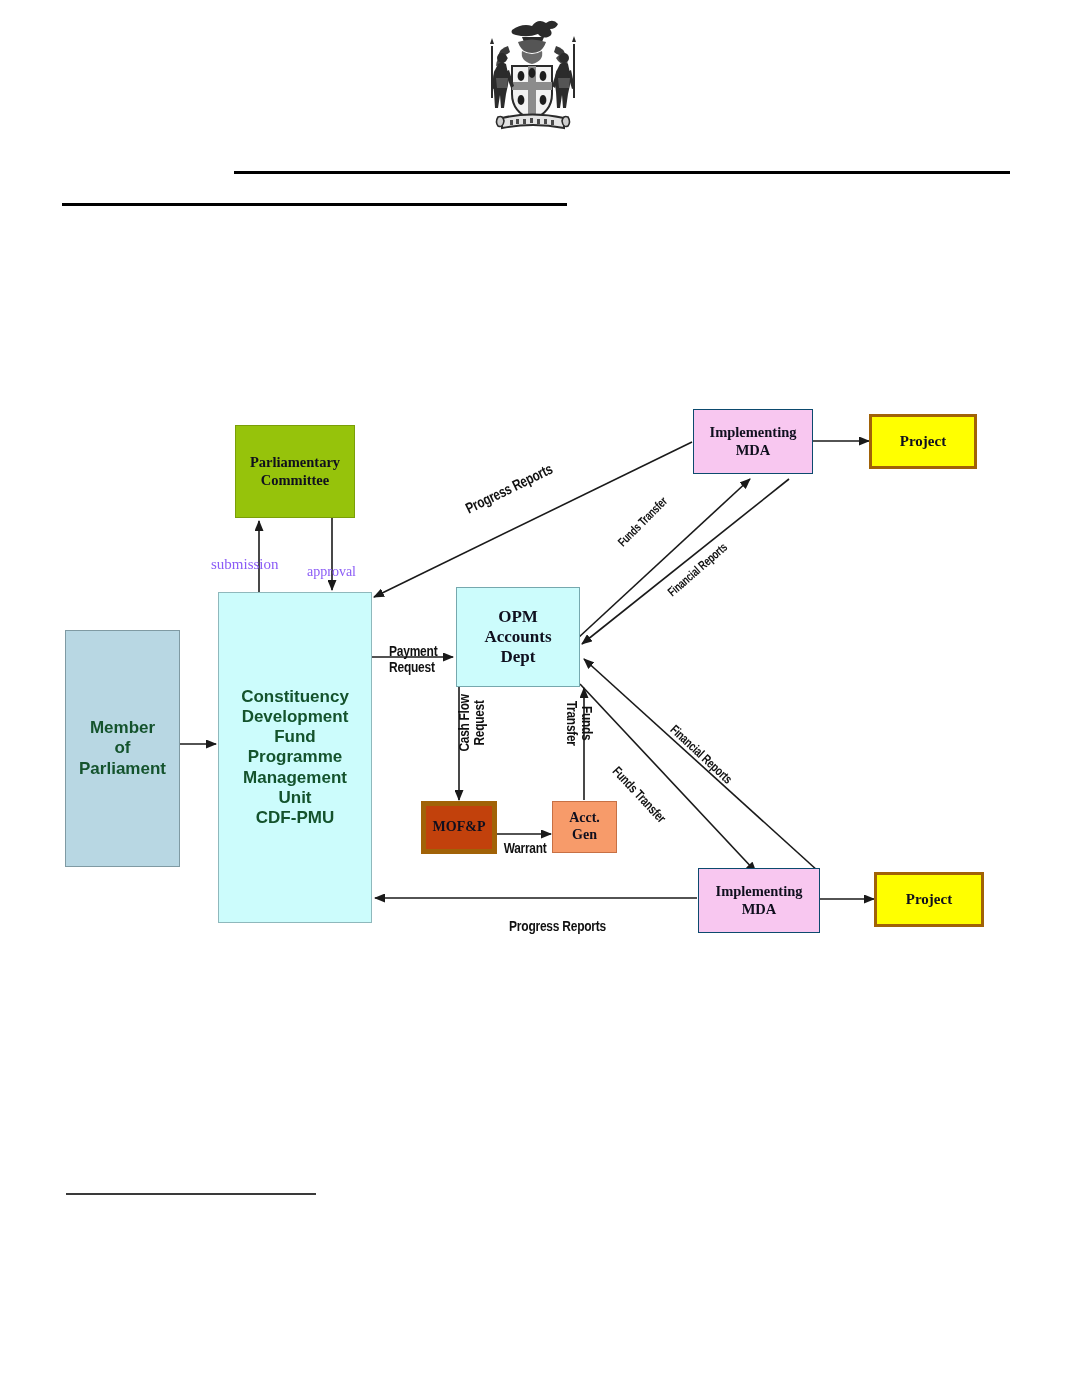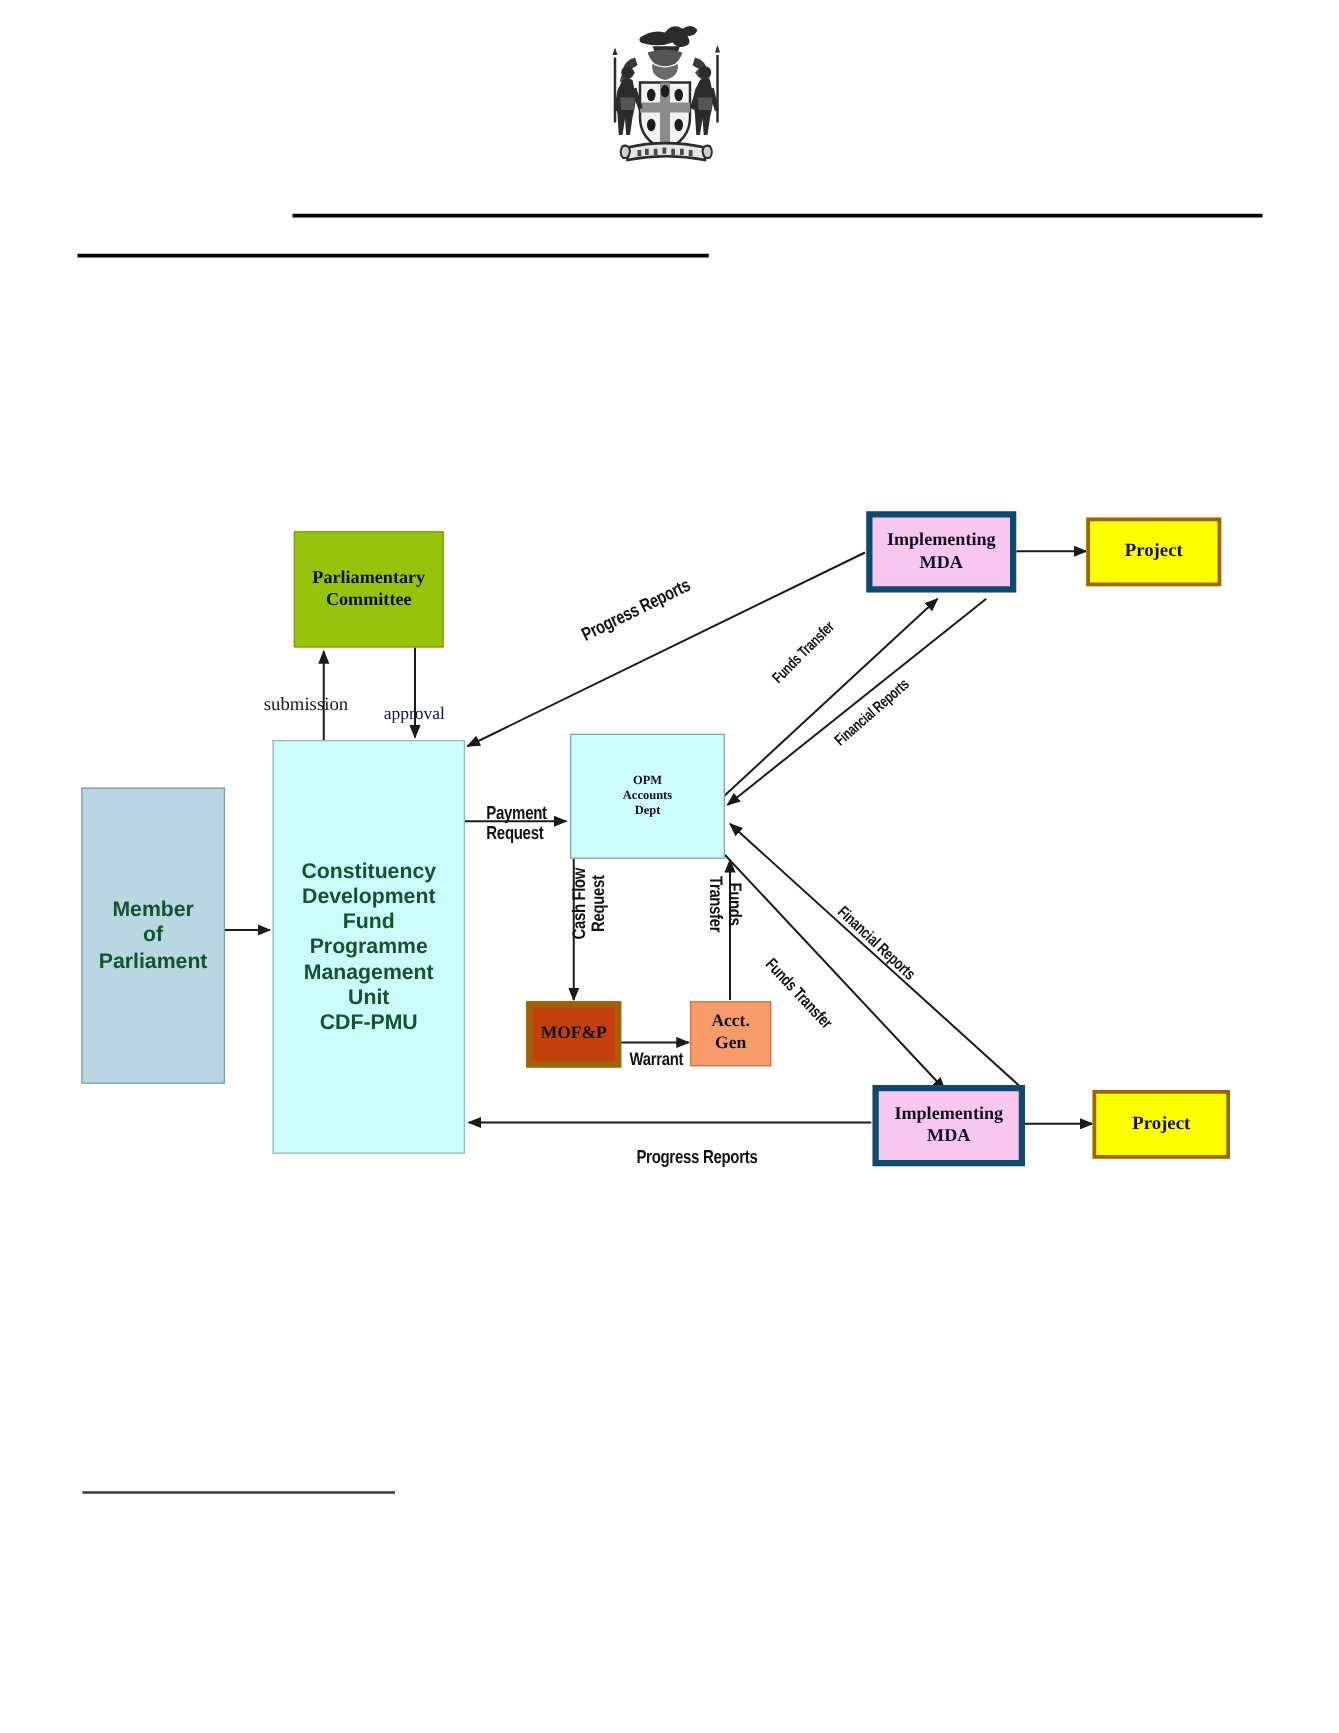--- a/index.html
+++ b/index.html
@@ -21,32 +21,32 @@
         justify-content:center;text-align:center;line-height:1.18;}
   .node span{display:block;white-space:pre-line;}
 
   
   .n-mop      {background:#b8d7e3;border:1px solid #7f9aa3;}
   .n-cdf      {background:#ccfcfc;border:1px solid #8fb8bc;}
   .n-parl     {background:#96c30b;border:1px solid #7a9e08;}
   .n-opm      {background:#ccfcfc;border:1px solid #76a8ae;}
   .n-mof      {background:#c2410c;border:5px solid #a16207;}
   .n-acct     {background:#f79b6a;border:1px solid #c77044;}
-  .n-mda      {background:#f8c7f0;border:5px solid #0c4a6e;}
+  .n-mda      {background:#f8c7f0;border:1px solid #0c4a6e;}
   .n-proj     {background:#ffff00;border:3px solid #a16207;}
 
   .serif-b{font-family:"Liberation Serif",serif;font-weight:700;color:#0f0f1e;}
   .sans-b {font-family:"Liberation Sans",sans-serif;font-weight:700;color:#14532d;}
 
   
   .elabel{position:absolute;font-family:"Liberation Sans",sans-serif;
           font-weight:700;color:#111;white-space:pre-line;line-height:1.05;
           letter-spacing:-0.3px;transform-origin:50% 50%;}
   .cond{display:inline-block;transform:scaleX(.72);transform-origin:50% 50%;}
-  .plain{font-family:"Liberation Serif",serif;font-weight:400;color:#0f172a;letter-spacing:0;}
+  .plain{font-family:"Liberation Serif",serif;font-weight:400;color:#8b5cf6;letter-spacing:0;}
 </style>
 </head>
 <body>
 
 <div class="page">
 
   <div class="crest">
     <svg viewBox="0 0 110 118" width="110" height="118" aria-hidden="true">
       <g fill="#2b2b2b" stroke="none">
 
@@ -164,21 +164,21 @@
 Management
 Unit
 CDF-PMU</span>
     </div>
 
     <div class="node n-parl serif-b" style="left:235px;top:425px;width:120px;height:93px;font-size:14.5px;">
       <span>Parliamentary
 Committee</span>
     </div>
 
-    <div class="node n-opm serif-b" style="left:456px;top:587px;width:124px;height:100px;font-size:10px;">
+    <div class="node n-opm serif-b" style="left:456px;top:587px;width:124px;height:100px;font-size:17px;">
       <span>OPM
 Accounts
 Dept</span>
     </div>
 
     <div class="node n-mof serif-b" style="left:421px;top:801px;width:76px;height:53px;font-size:14px;">
       <span>MOF&amp;P</span>
     </div>
 
     <div class="node n-acct serif-b" style="left:552px;top:801px;width:65px;height:52px;font-size:14px;">

